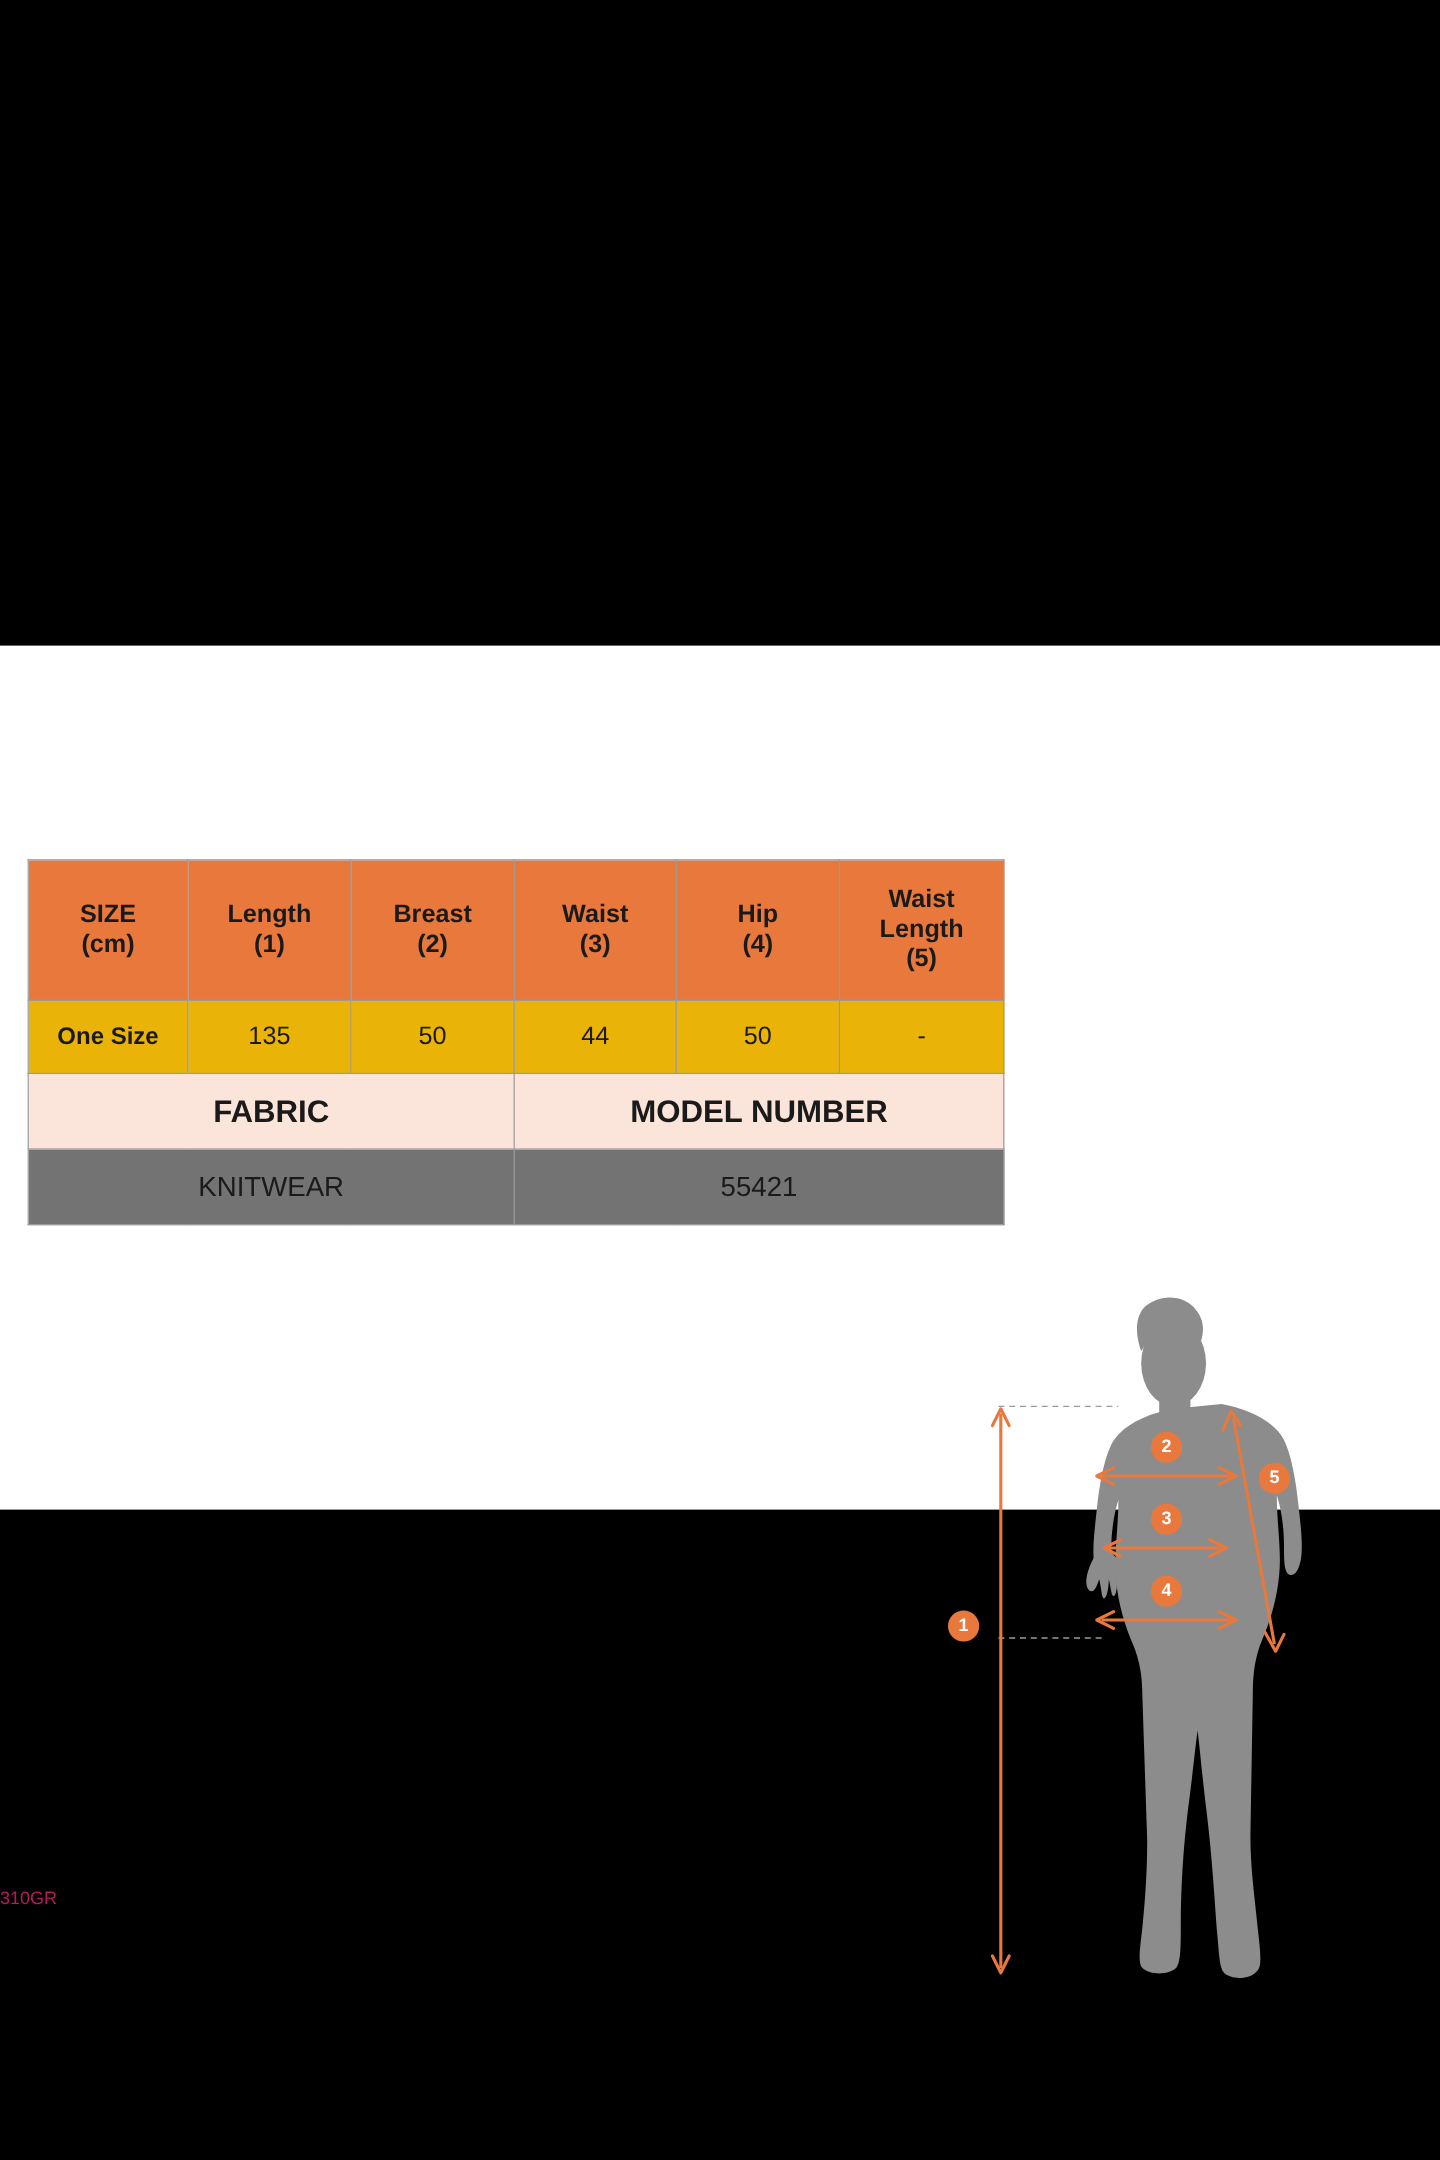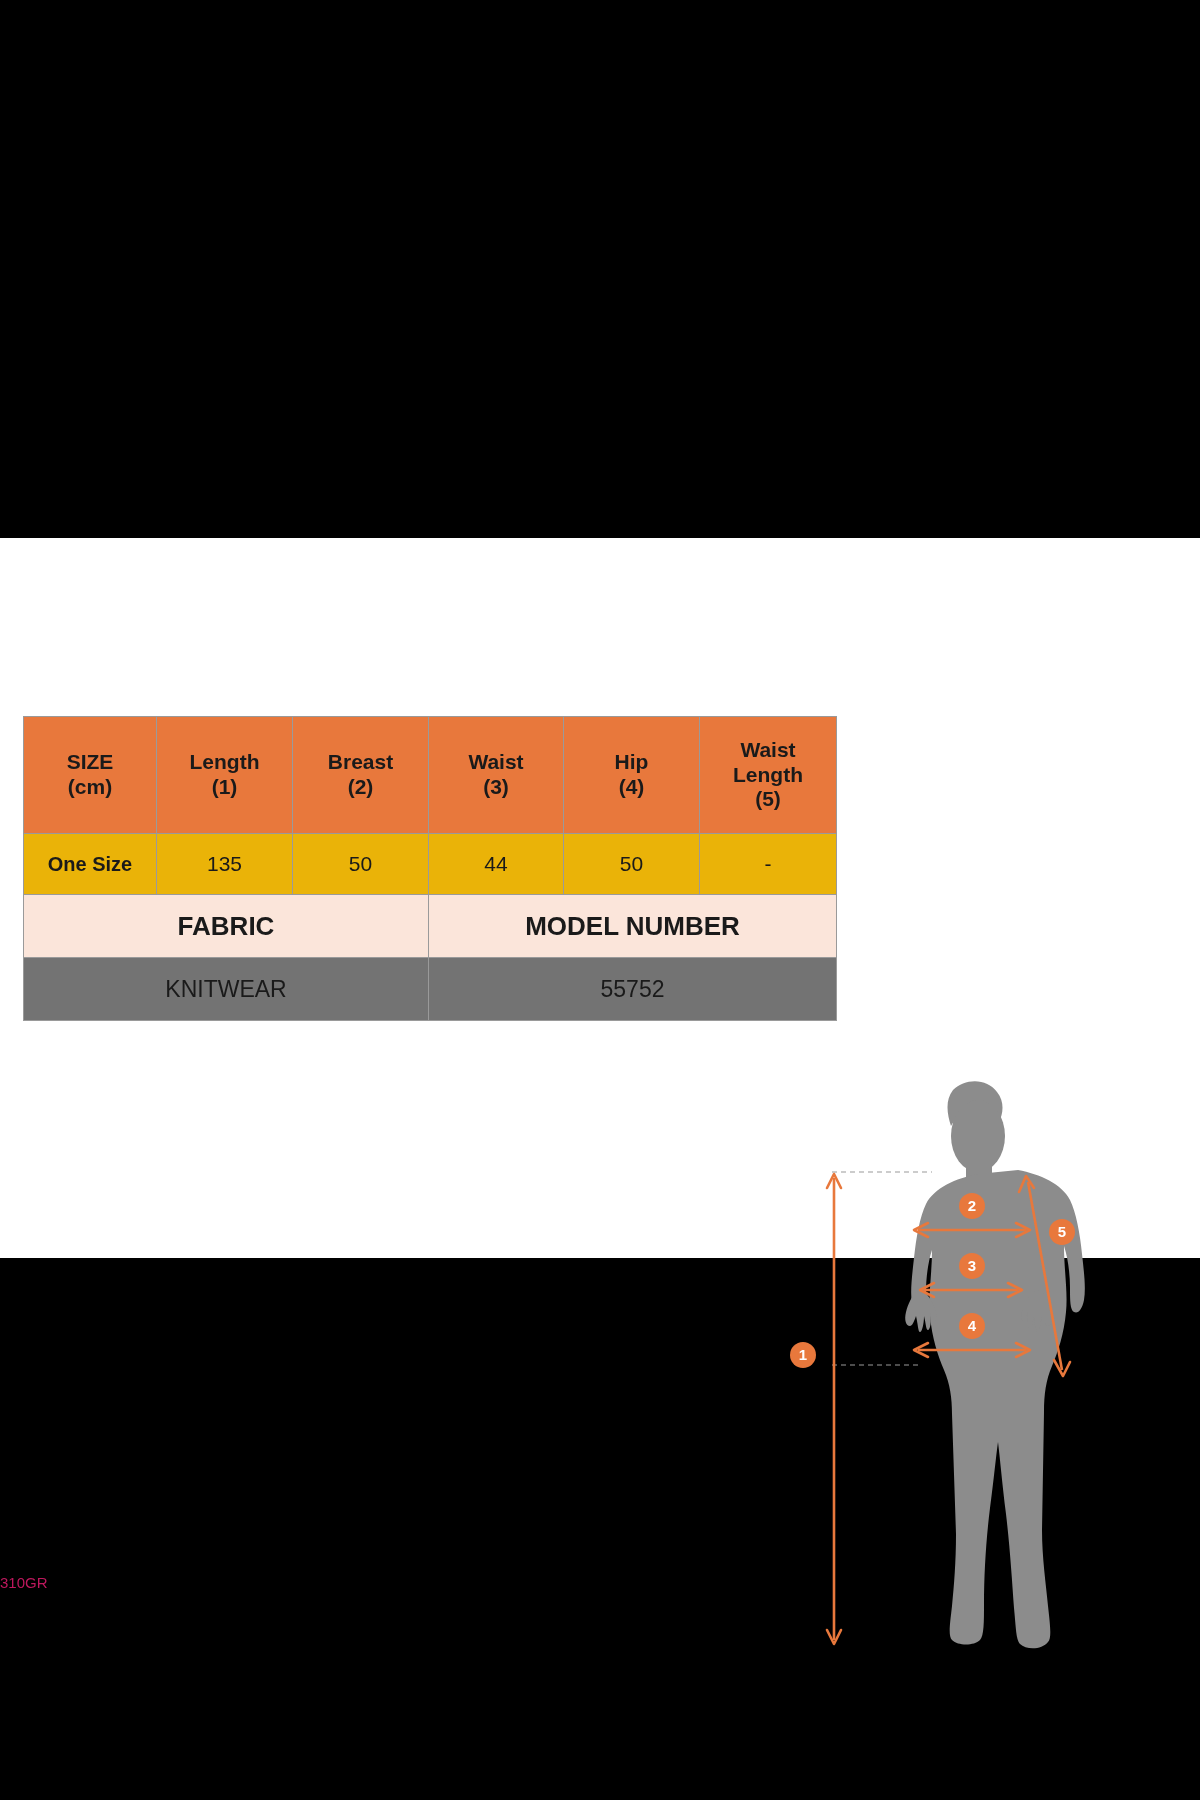--- a/index.html
+++ b/index.html
@@ -141,21 +141,21 @@
           <td>-</td>
         </tr>
 
         <tr class="sub-hdr">
           <td colspan="3">FABRIC</td>
           <td colspan="3">MODEL NUMBER</td>
         </tr>
 
         <tr class="sub-val">
           <td colspan="3">KNITWEAR</td>
-          <td colspan="3">55752</td>
+          <td colspan="3">55421</td>
         </tr>
       </tbody>
     </table>
 
     <div id="weight-note">310GR</div>
 
     <div id="figure-area">
       <svg id="figure-svg" width="340" height="700" viewBox="0 0 340 700" xmlns="http://www.w3.org/2000/svg">
 
         <g>

